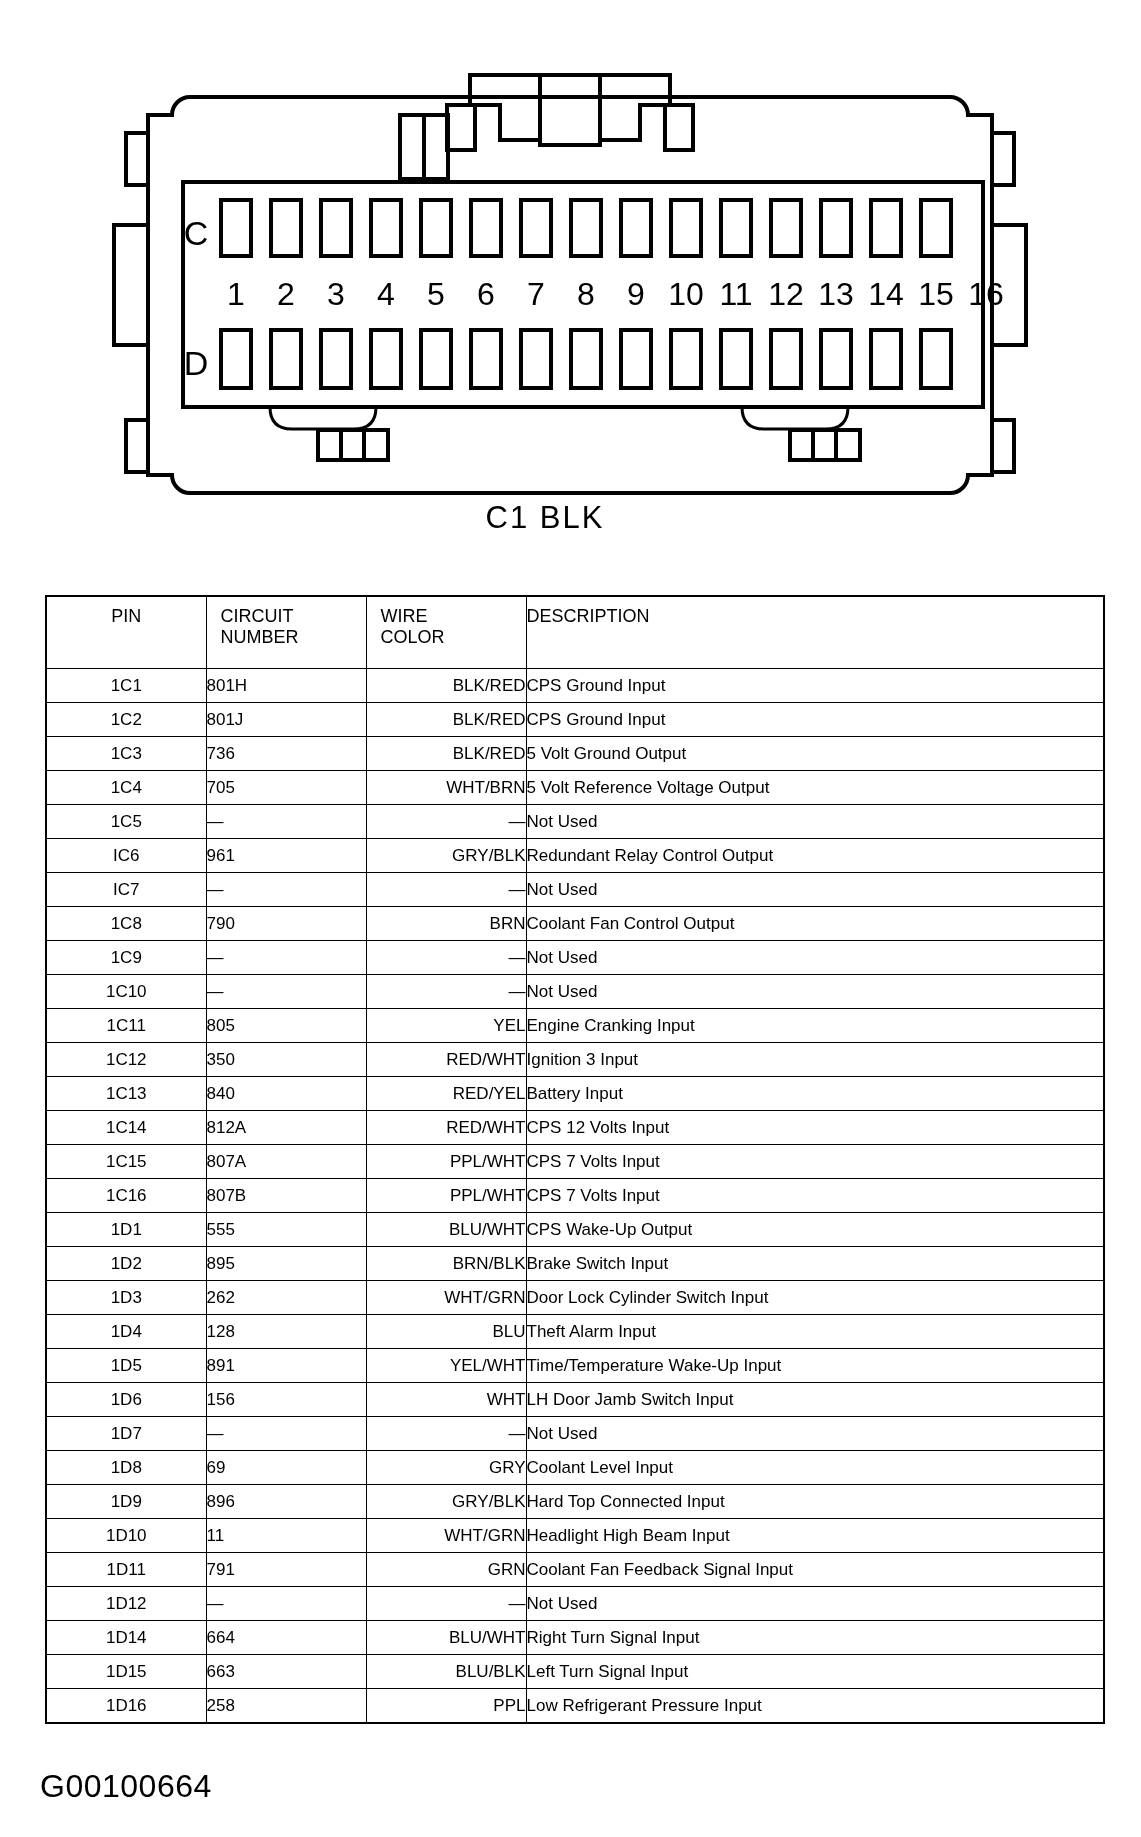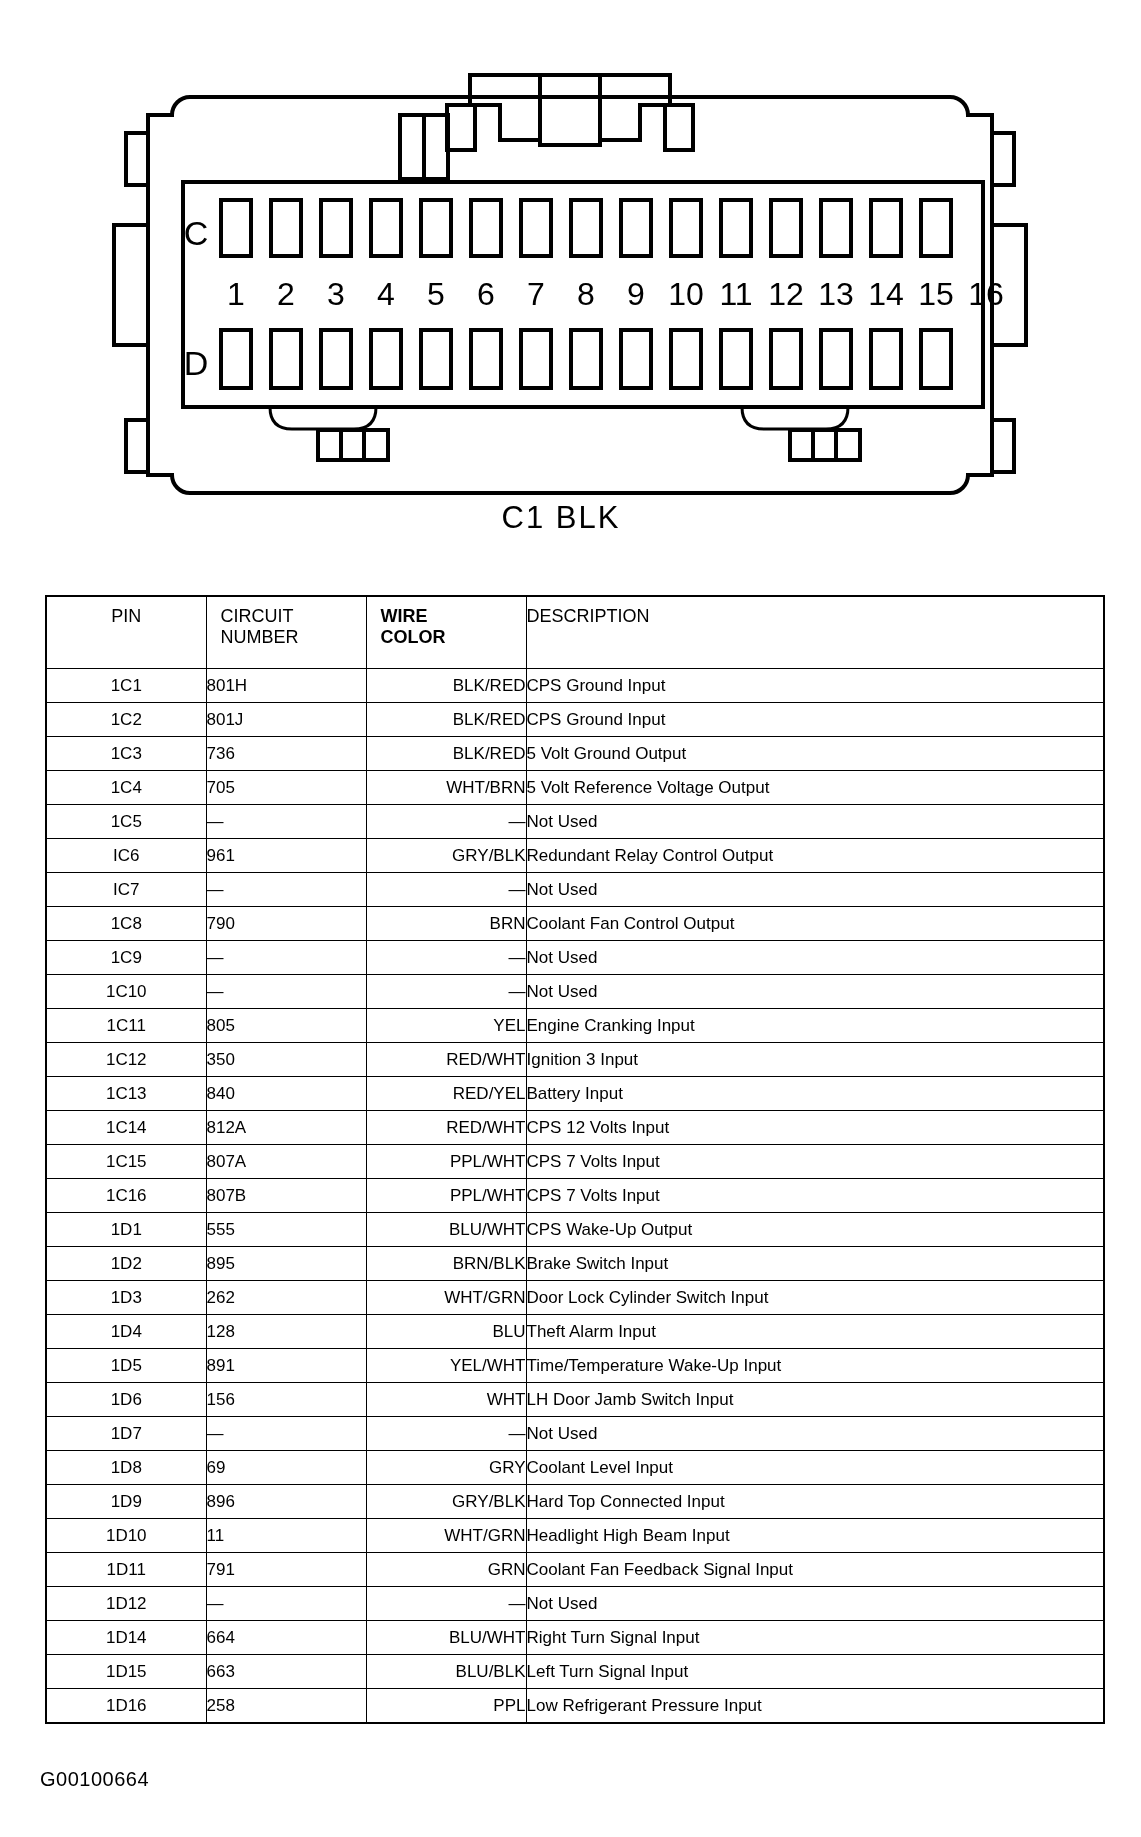--- a/index.html
+++ b/index.html
@@ -20,21 +20,21 @@
   #connector-diagram {
     position: absolute;
     left: 0;
     top: 0;
     width: 1141px;
     height: 510px;
   }
 
   #connector-caption {
     position: absolute;
-    left: 16px;
+    left: 0;
     top: 500px;
     width: 1090px;
     text-align: center;
     font-size: 31px;
     letter-spacing: 2px;
     font-family: "Liberation Sans", sans-serif;
   }
 
   
   #pin-table-wrap {
@@ -71,36 +71,36 @@
   .col-wire   { width: 160px; }
   .col-desc   { width: 578px; }
 
   td.c-pin  { text-align: center; }
   td.c-circ { padding-left: 14px; }
   td.c-wire { padding-left: 14px; text-align: right; }
   td.c-desc { padding-left: 14px; }
 
   thead td.h-pin  { text-align: center; }
   thead td.h-circ { padding-left: 14px; }
-  thead td.h-wire { padding-left: 14px; font-weight: bold; }
+  thead td.h-wire { padding-left: 14px; }
   thead td.h-desc { }
 
   .hdr-line2 { display:block; }
 
   
   #pin-table-wrap table.pin-table {
     border: 2px solid #000;
   }
 
   
   #figure-id {
     position: absolute;
     left: 40px;
     top: 1768px;
-    font-size: 20px;
+    font-size: 32px;
     font-family: "Liberation Sans", sans-serif;
     letter-spacing: 0.5px;
   }
 </style>
 </head>
 <body>
 
 <div id="connector-diagram">
   <svg width="1141" height="510" viewBox="0 0 1141 510" xmlns="http://www.w3.org/2000/svg">
     <g fill="none" stroke="#000" stroke-width="4">

